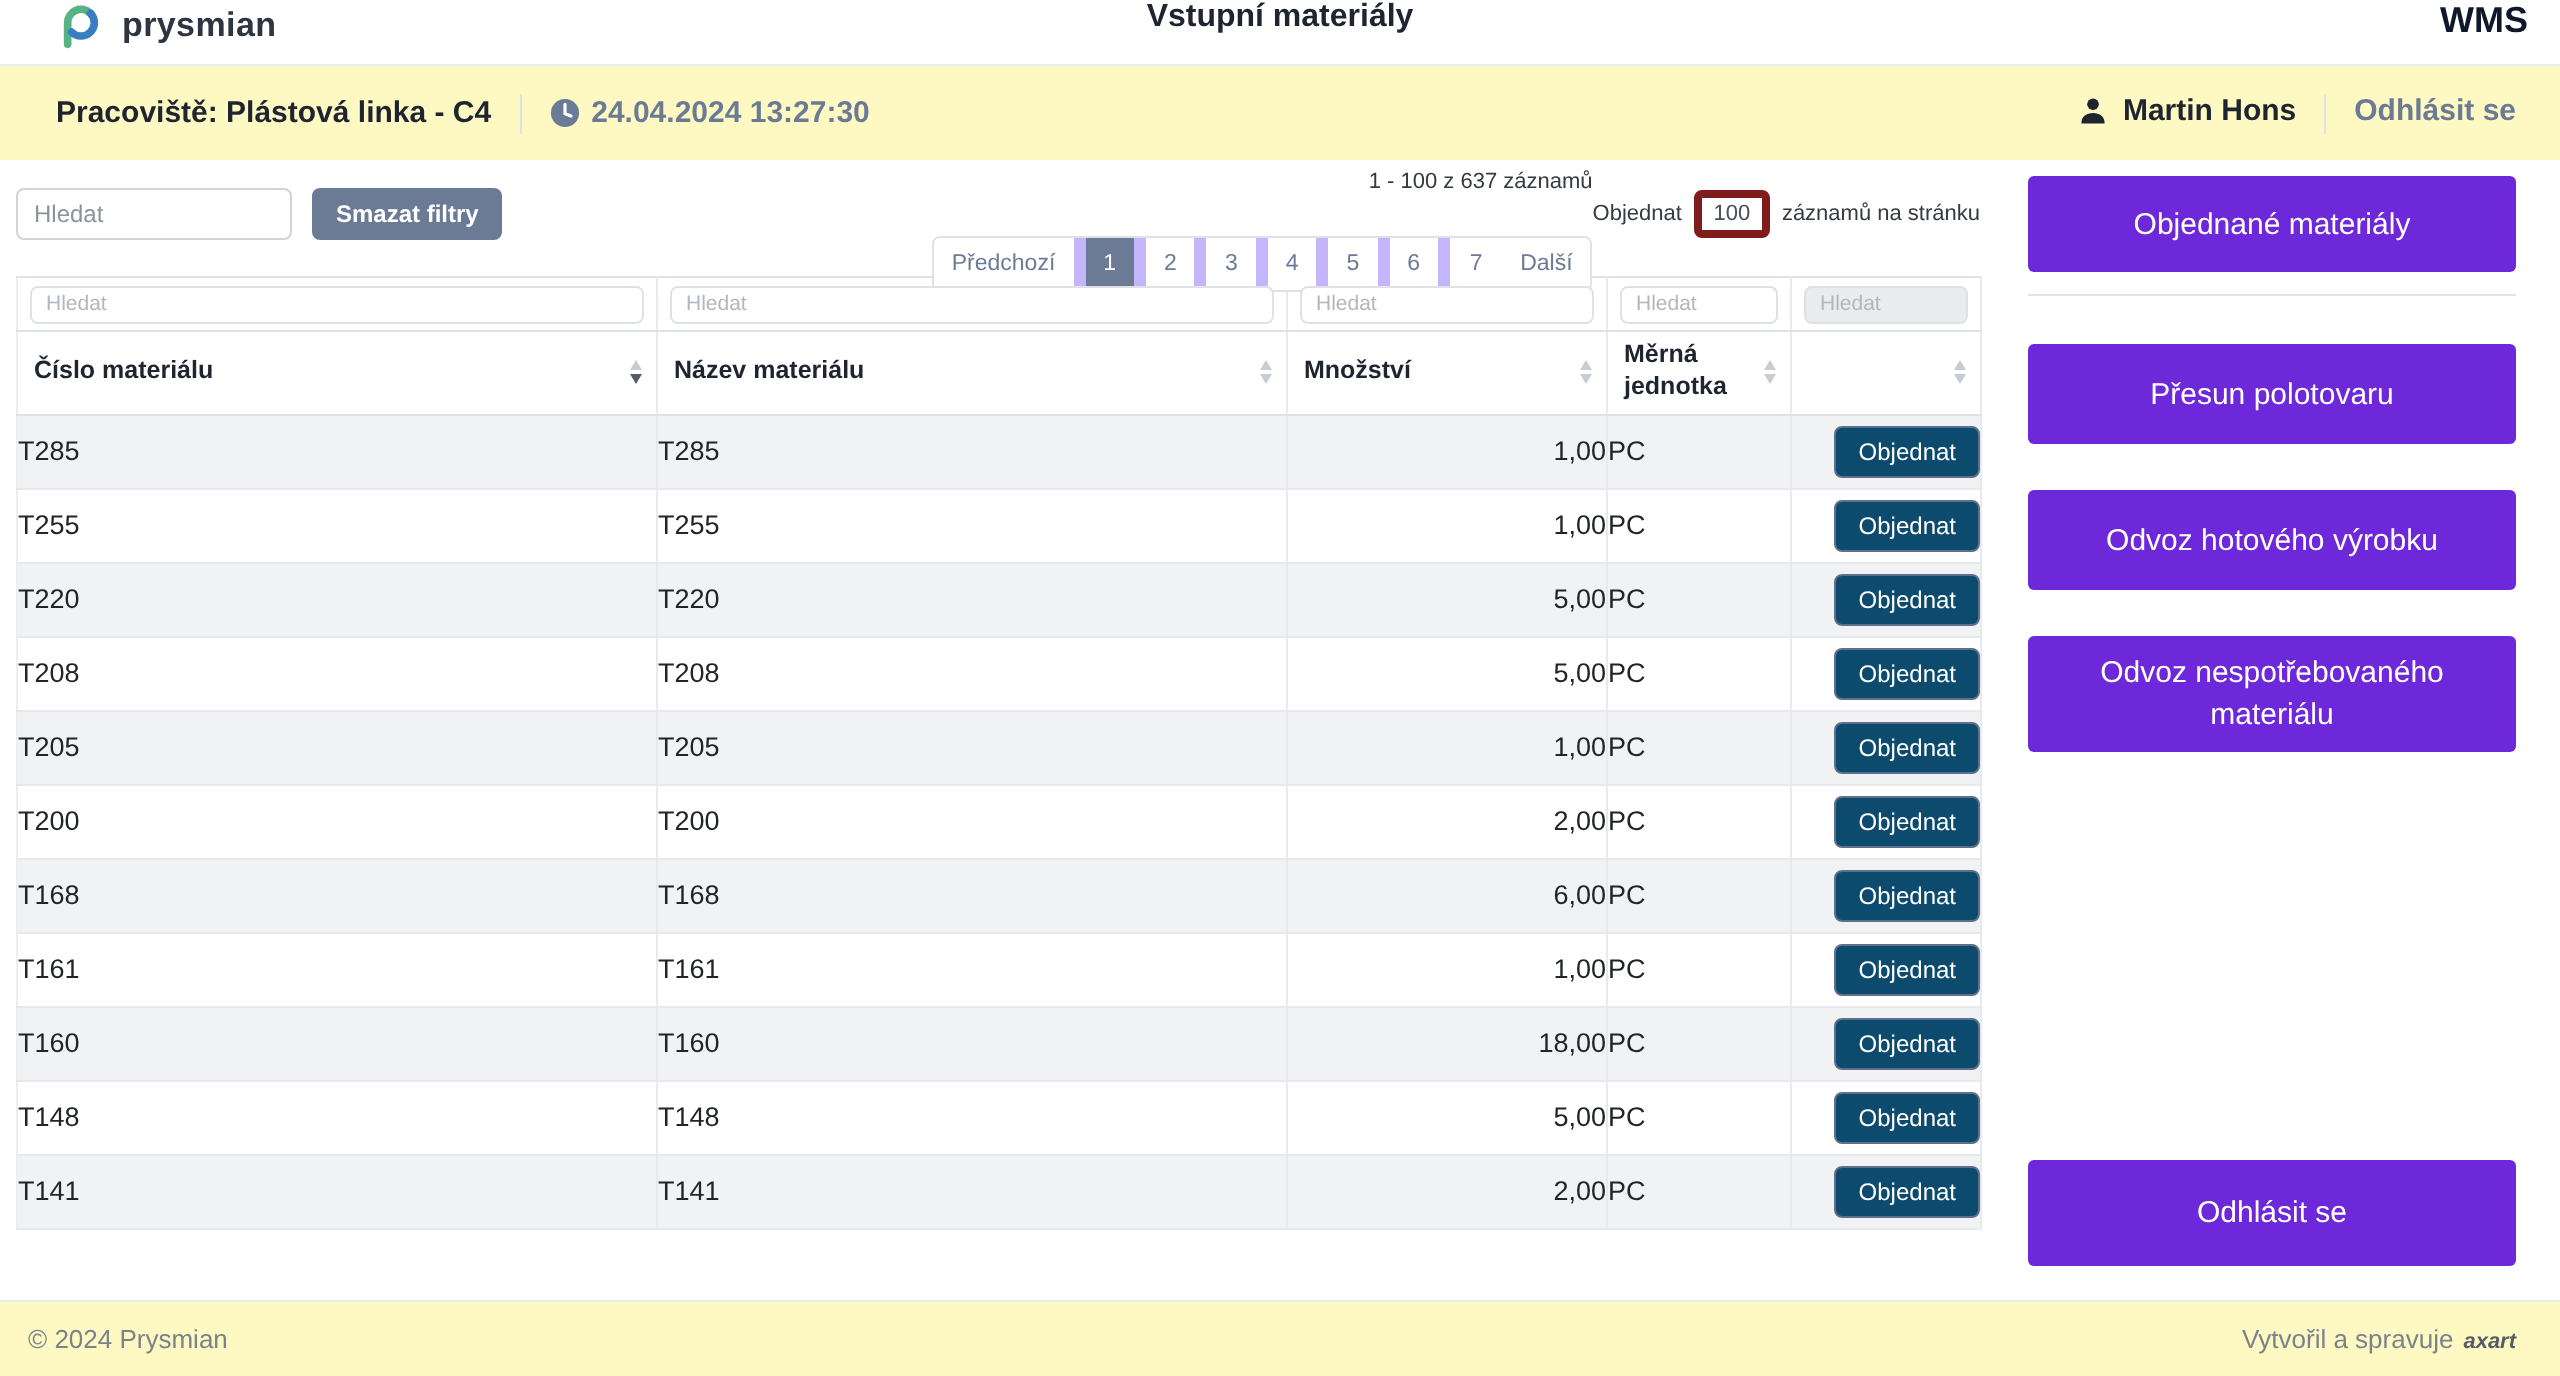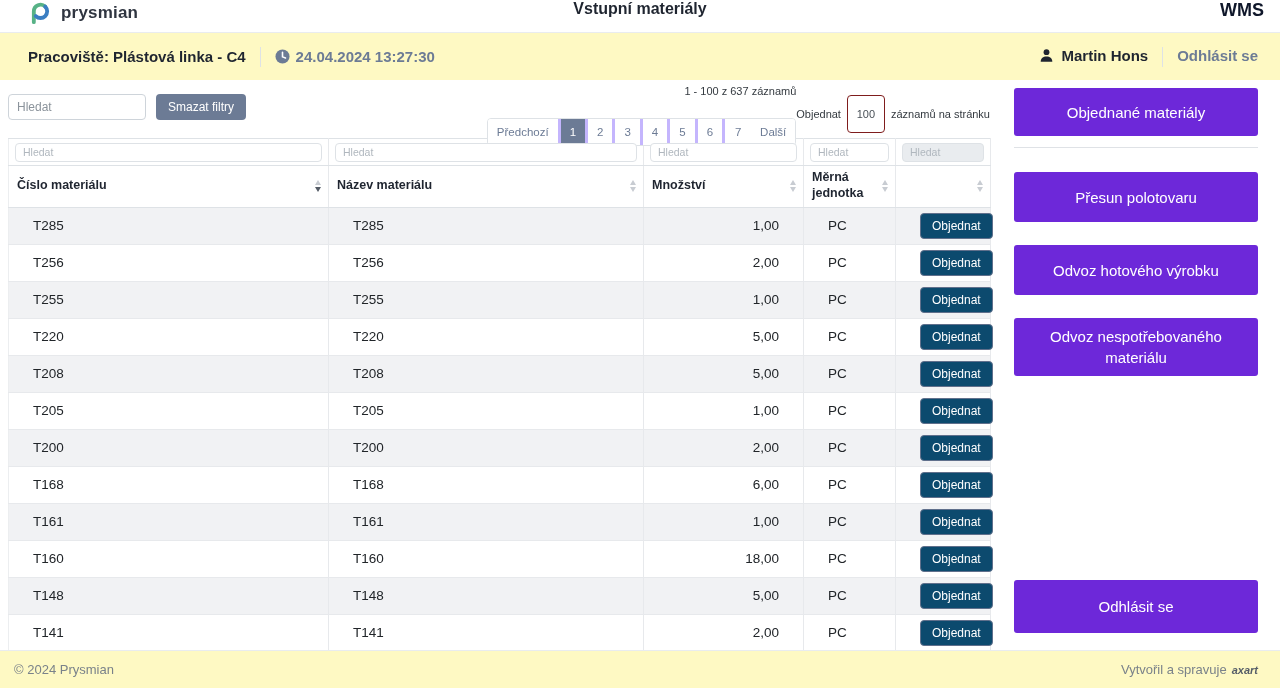--- a/index.html
+++ b/index.html
@@ -24,45 +24,45 @@
   .logout-link { color:#6c7b95; font-weight:600; font-size:15px; text-decoration:none; cursor:pointer; }
 
   
   .content { flex:1 1 auto; display:flex; overflow:hidden; }
   .main { margin-left:8px; width:982px; flex:0 0 982px; }
 
   .controls { height:58px; display:flex; align-items:flex-start; }
   .controls-left { display:flex; gap:10px; margin-top:14px; }
   .search-input { width:138px; height:26px; border:1px solid #ced4da; border-radius:4px; padding:0 8px; font-size:12px; color:#495057; font-family:inherit; }
   .search-input::placeholder { color:#8b939b; }
-  .btn-clear { height:26px; padding:0 12px; background:#6c7b95; color:#fff; border:none; border-radius:4px; font-size:12px; cursor:pointer; font-family:inherit; }
+  .btn-clear { height:26px; padding:0 12px; background:#6c7b95; color:#fff; border:none; border-radius:4px; font-size:12px; cursor:pointer; font-family:inherit;font-weight:bold; }
   .controls-center { flex:1; display:flex; flex-direction:column; align-items:flex-end; margin-top:5px;gap:16px; }
   .records-summary { font-size:11px; color:#343a40; }
   .pagination { display:flex; margin-top:5px; border:1px solid #dee2e6; border-radius:4px; overflow:hidden; background:#fff; }
-  .page-item { min-width:26px; height:26px; display:flex; align-items:center; justify-content:center; font-size:11.5px; color:#6c7b95; border-right:3px solid #c4b5fd; padding:0 9px; cursor:pointer; background:#fff; }
+  .page-item { min-width:26px; height:26px; display:flex; align-items:center; justify-content:center; font-size:11.5px; color:#6c7b95; border-right:6px solid #c4b5fd; padding:0 9px; cursor:pointer; background:#fff; }
   .pagination .page-item:last-child { border-right:none; }
   .page-item.active { background:#6c7b95; color:#fff; }
   .pages-host { display:contents; }
   .controls-right { display:flex; align-items:center; gap:6px; margin-top:15px; font-size:11px; color:#343a40; }
-  .page-size-input { width:38px; height:38px; text-align:center; border:1px solid #7f1d1d; border-radius:4px; font-size:11px; color:#495057; font-family:inherit; }
+  .page-size-input { width:38px; height:24px; text-align:center; border:4px solid #7f1d1d; border-radius:4px; font-size:11px; color:#495057; font-family:inherit; }
 
   
   table.grid { width:982px; border-collapse:collapse; table-layout:fixed; }
   .grid td, .grid th { border-right:1px solid #e7e9ec; }
   .grid td:first-child, .grid th:first-child { border-left:1px solid #eceef0; }
   tr.filter-row td { border-top:1px solid #dee2e6; border-bottom:1px solid #dee2e6; padding:3px 6px; height:23px; background:#fff; }
   .filter-input { width:100%; height:19px; border:1px solid #dee2e6; border-radius:4px; font-size:10.5px; padding:0 7px; color:#495057; font-family:inherit; }
   .filter-input::placeholder { color:#b0b7be; }
   .filter-input:disabled { background:#e9ecef; }
   tr.header-row th { height:42px; text-align:left; vertical-align:middle; padding:4px 18px 4px 8px; font-size:12.5px; font-weight:700; color:#1f2530; position:relative; border-bottom:1px solid #dee2e6; background:#fff; line-height:1.25; cursor:pointer; }
   .sort { position:absolute; right:7px; top:50%; transform:translateY(-50%); display:flex; flex-direction:column; gap:2px; }
   .tri-up { width:0; height:0; border-left:3.5px solid transparent; border-right:3.5px solid transparent; border-bottom:5px solid #c8ccd2; }
   .tri-down { width:0; height:0; border-left:3.5px solid transparent; border-right:3.5px solid transparent; border-top:5px solid #c8ccd2; }
   .sort.desc .tri-down { border-top-color:#555c66; }
-  tbody.rows td { height:37px; padding:0 24px; font-size:13.5px; color:#212529; border-bottom:1px solid #e7e9ec; }
+  tbody.rows td { height:37px; padding:0 0; font-size:13.5px; color:#212529; border-bottom:1px solid #e7e9ec; }
   tbody.rows tr:nth-child(odd) td { background:#f1f2f4; }
   td.qty { text-align:right; }
   td.action-cell { text-align:right; padding-right:4px; }
   .btn-order { background:#0c4a6e; color:#fff; border:1px solid #60708c; border-radius:4px; font-size:12px; padding:5px 11px; cursor:pointer; font-family:inherit; }
 
   
   .sidebar { width:244px; flex:0 0 244px; margin-left:24px; margin-right:22px; display:flex; flex-direction:column; padding-top:8px; }
   .side-btn { width:100%; background:#6d28d9; color:#fff; border:none; border-radius:3px; font-size:15px; min-height:50px; padding:8px 14px; cursor:pointer; line-height:1.4; font-family:inherit; }
   .side-host .side-btn { margin-bottom:23px; }
   .side-host .side-btn:first-child { min-height:48px; margin-bottom:11px; }
@@ -204,29 +204,20 @@
             <tr>
     <td class="c1">T285</td>
     <td class="c2">T285</td>
     <td class="c3 qty">1,00</td>
     <td class="c4">PC</td>
     <td class="action-cell">
       <button class="btn-order">Objednat</button>
     </td>
   </tr>
             <tr>
-    <td class="c1">T256</td>
-    <td class="c2">T256</td>
-    <td class="c3 qty">2,00</td>
-    <td class="c4">PC</td>
-    <td class="action-cell">
-      <button class="btn-order">Objednat</button>
-    </td>
-  </tr>
-            <tr>
     <td class="c1">T255</td>
     <td class="c2">T255</td>
     <td class="c3 qty">1,00</td>
     <td class="c4">PC</td>
     <td class="action-cell">
       <button class="btn-order">Objednat</button>
     </td>
   </tr>
             <tr>
     <td class="c1">T220</td>

